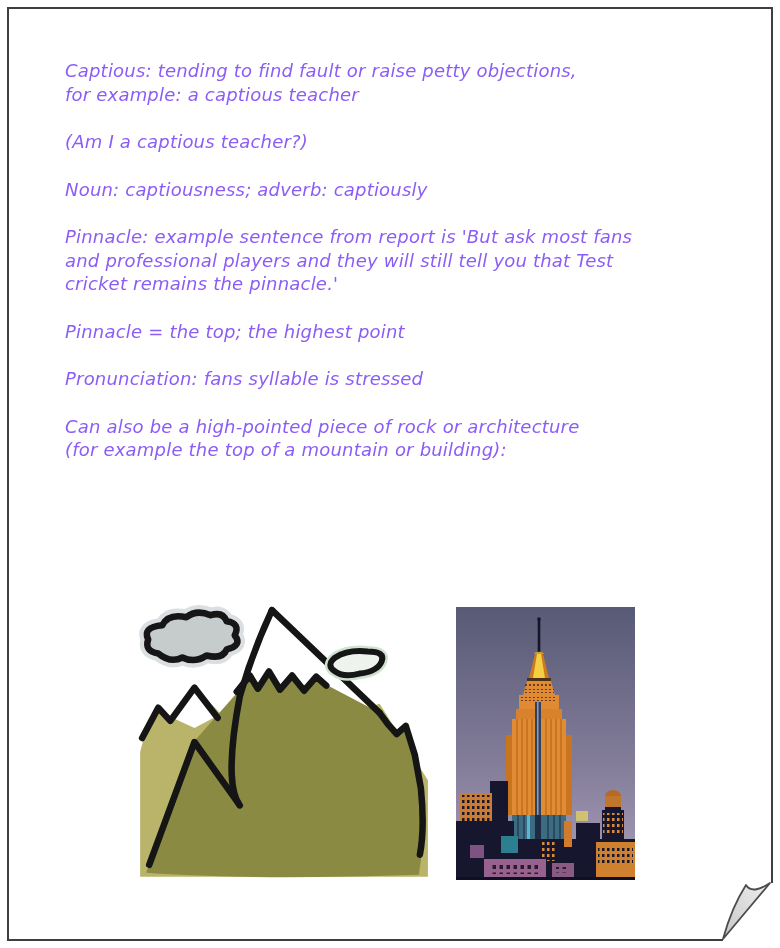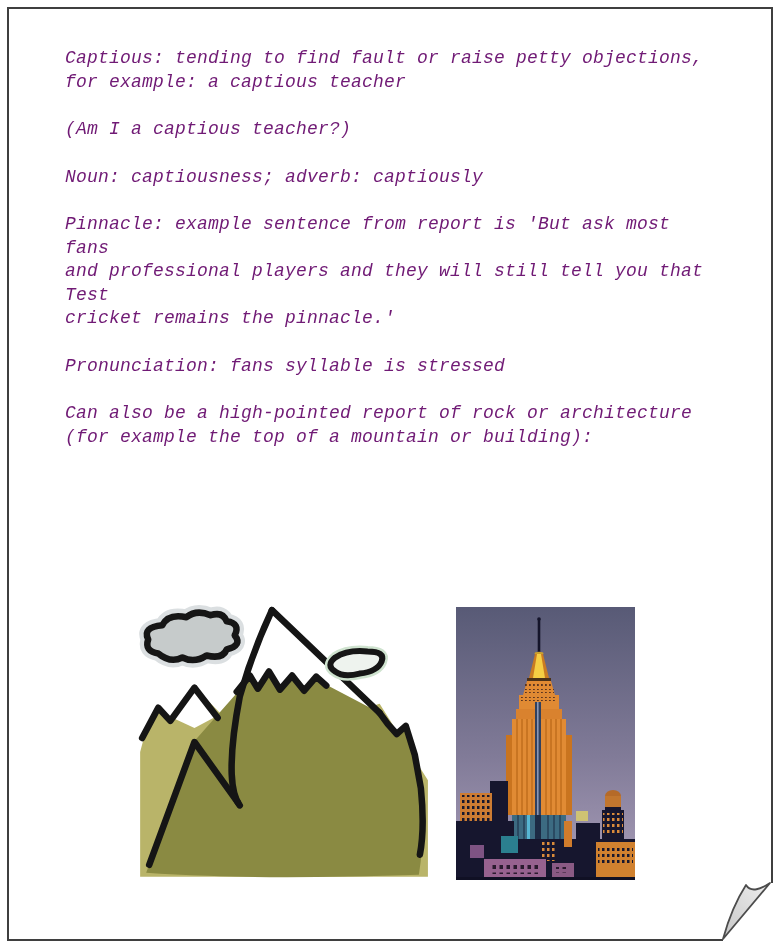--- a/index.html
+++ b/index.html
@@ -11,24 +11,23 @@
     overflow:hidden;
   }
   .sheet-border{
     position:absolute;
     left:7px;top:7px;right:7px;bottom:7px;
     border:2px solid #3f3f3f;
     background:#ffffff;
   }
   .notes{
     position:absolute;
-    left:65px;top:47px;
+    left:65px;top:59px;
     width:660px;
-    color:#701a75;
-    font-family:Liberation Mono, monospace;
+    color:#8b5cf6;
   }
   .note{
     margin:0 0 24px 0;
     font-size:18px;
     line-height:23.5px;
     font-style:italic;
     letter-spacing:0.2px;
     white-space:pre-line;
   }
   .note.gap-large{margin-top:13px;}
@@ -44,22 +43,23 @@
   <div class="sheet-border"></div>
 
   <div class="notes">
     <p class="note">Captious: tending to find fault or raise petty objections,
 for example: a captious teacher</p>
     <p class="note">(Am I a captious teacher?)</p>
     <p class="note">Noun: captiousness; adverb: captiously</p>
     <p class="note gap-large">Pinnacle: example sentence from report is 'But ask most fans
 and professional players and they will still tell you that Test
 cricket remains the pinnacle.'</p>
+    <p class="note">Pinnacle = the top; the highest point</p>
     <p class="note">Pronunciation: fans syllable is stressed</p>
-    <p class="note">Can also be a high-pointed report of rock or architecture
+    <p class="note">Can also be a high-pointed piece of rock or architecture
 (for example the top of a mountain or building):</p>
   </div>
 
   <svg class="figure fig-mountain" role="img" viewBox="0 0 320 280" xmlns="http://www.w3.org/2000/svg" aria-label="Hand-drawn clipart of mountain peaks with snow caps and clouds">
 
     <path d="M22,150 L27,131 L40,106 L52,118 L76,85 L112,122 L196,122 L260,102 L308,178 L308,274 L22,274 Z" fill="#b9b469"></path>
 
     <polygon points="54,116 76,88 97,115 76,126" fill="#ffffff"></polygon>
     <polygon points="248,128 262,109 277,131 286,123 297,144 266,148" fill="#ffffff"></polygon>
 

